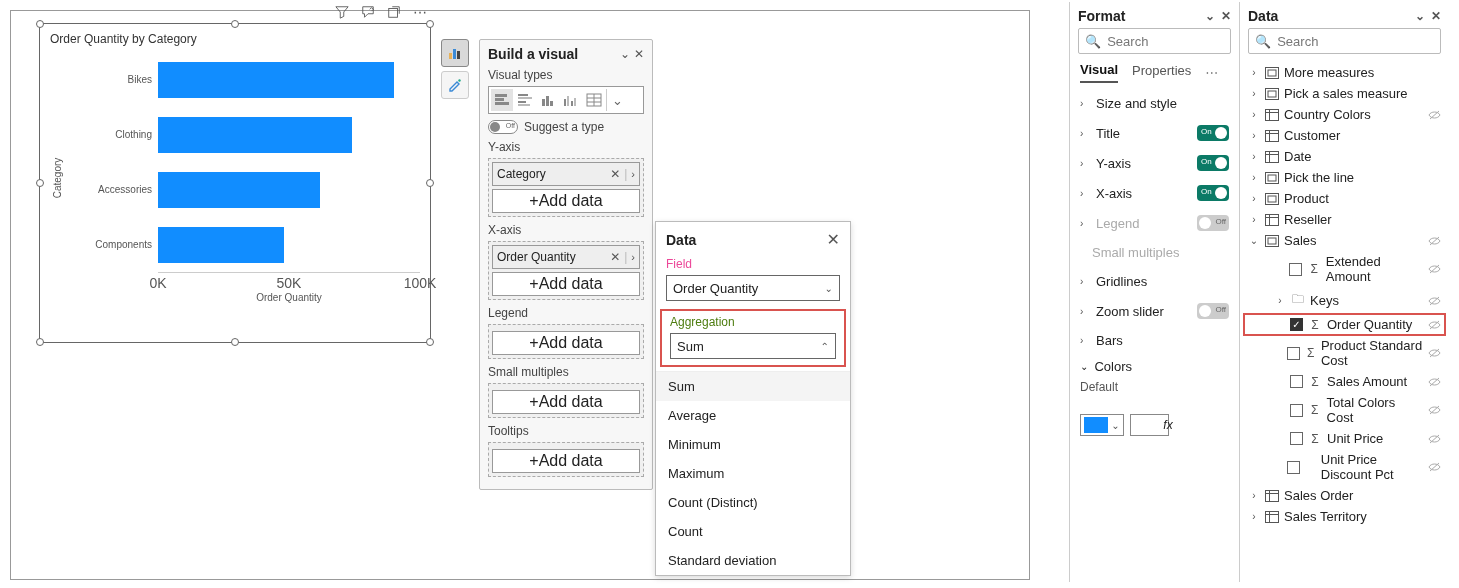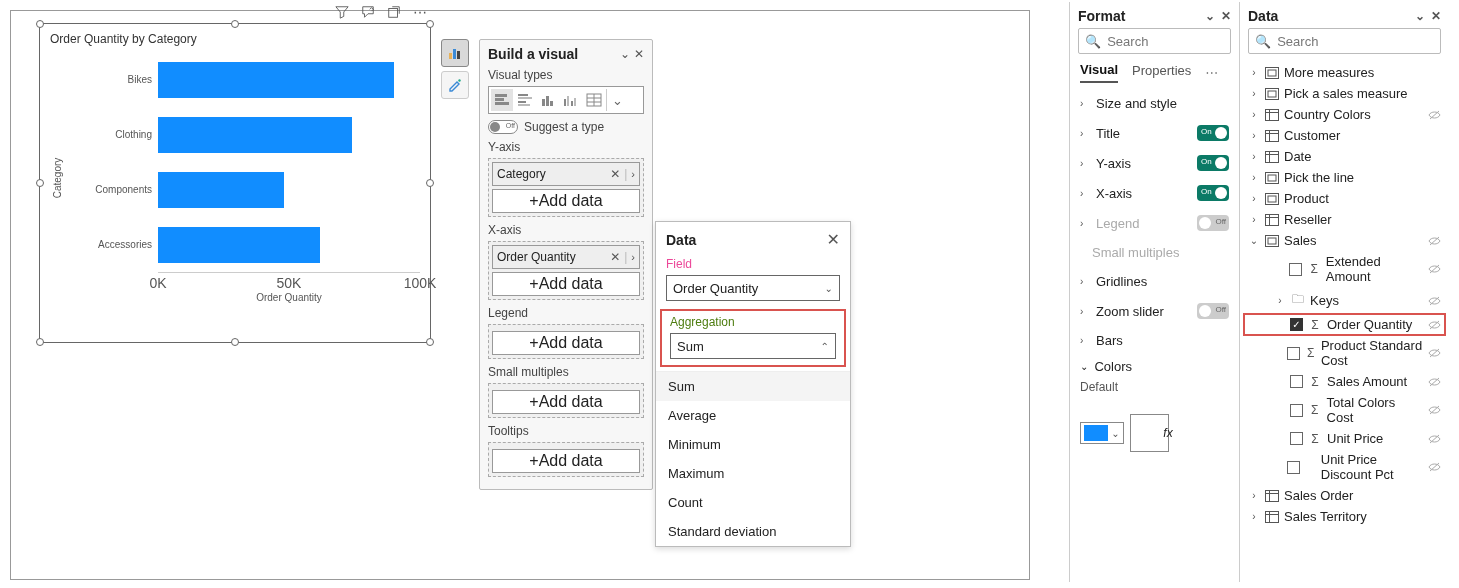--- a/index.html
+++ b/index.html
@@ -85,21 +85,21 @@
 .switch.off .kn{left:2px;}
 .switch .sw-txt{position:absolute;color:#fff;font-size:8px;top:2px;}
 .switch.on .sw-txt{left:4px;}
 .switch.off .sw-txt{right:3px;color:#666;}
 .colors-sect{padding:0 10px 6px;}
 .colors-sect .hdr{display:flex;align-items:center;gap:6px;font-size:13px;margin:4px 0 6px;}
 .color-ctrls{display:flex;gap:6px;align-items:center;}
 .color-box{width:44px;height:22px;border:1px solid #888;display:flex;align-items:center;}
 .color-sw{width:24px;height:16px;background:#118dff;margin-left:3px;}
 .color-caret{flex:1;text-align:center;font-size:10px;color:#555;}
-.fx-box{width:28px;height:38px;border:1px solid #888;display:flex;align-items:center;justify-content:center;font-style:italic;font-size:12px;cursor:pointer;padding-left:37px;}
+.fx-box{width:28px;height:22px;border:1px solid #888;display:flex;align-items:center;justify-content:center;font-style:italic;font-size:12px;cursor:pointer;padding-left:37px;}
 
 .df-list{padding:2px 4px; font-size:13px;}
 .df-row{display:flex;align-items:center;padding:3px 4px;gap:4px;cursor:pointer;}
 .df-row .chev{width:12px;font-size:10px;color:#555;text-align:center;}
 .df-row .hide{margin-left:auto;color:#999;font-size:11px;}
 .df-icon{width:16px;display:inline-flex;justify-content:center;color:#555;font-size:12px;}
 .chk{width:13px;height:13px;border:1px solid #666;display:inline-flex;align-items:center;justify-content:center;font-size:10px;background:#fff;flex-shrink:0;}
 .chk.checked{background:#333;color:#fff;border-color:#333;}
 .df-child{padding-left:30px;}
 .hl-red{outline:2px solid #d9534f; outline-offset:-1px;}
@@ -151,29 +151,29 @@
               <div class="bar" style="width: 90%;"></div>
             </div>
           </div>
           <div class="bar-row">
             <div class="bar-cat">Clothing</div>
             <div class="bar-track">
               <div class="bar" style="width: 74%;"></div>
             </div>
           </div>
           <div class="bar-row">
+            <div class="bar-cat">Accessories</div>
+            <div class="bar-track">
+              <div class="bar" style="width: 62%;"></div>
+            </div>
+          </div>
+          <div class="bar-row">
             <div class="bar-cat">Components</div>
             <div class="bar-track">
               <div class="bar" style="width: 48%;"></div>
-            </div>
-          </div>
-          <div class="bar-row">
-            <div class="bar-cat">Accessories</div>
-            <div class="bar-track">
-              <div class="bar" style="width: 62%;"></div>
             </div>
           </div>
         </div>
       <div class="x-axis" id="x-axis">
           <span class="xtick" style="left: 0%;">0K</span>
           <span class="xtick" style="left: 50%;">50K</span>
           <span class="xtick" style="left: 100%;">100K</span>
         </div>
       <div class="x-label">Order Quantity</div>
     </div>
@@ -308,20 +308,21 @@
       <div class="combo">
         <span>Sum</span>
         <span class="caret">⌃</span>
       </div>
     </div>
     <div class="menu-list" id="agg-menu">
         <div class="menu-item sel">Sum</div>
         <div class="menu-item">Average</div>
         <div class="menu-item">Minimum</div>
         <div class="menu-item">Maximum</div>
+        <div class="menu-item">Count (Distinct)</div>
         <div class="menu-item">Count</div>
         <div class="menu-item">Standard deviation</div>
       </div>
   </div>
 
 </div>
 
 <div class="right-pane format-pane">
   <div class="pane-hdr">
     <span>Format</span>

